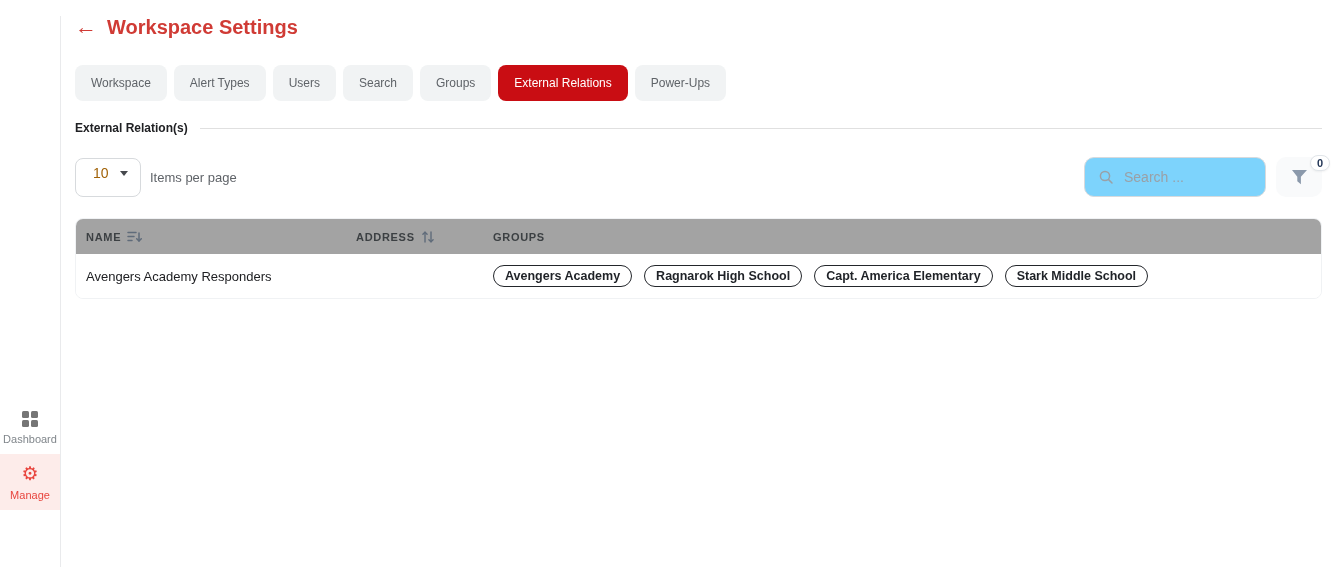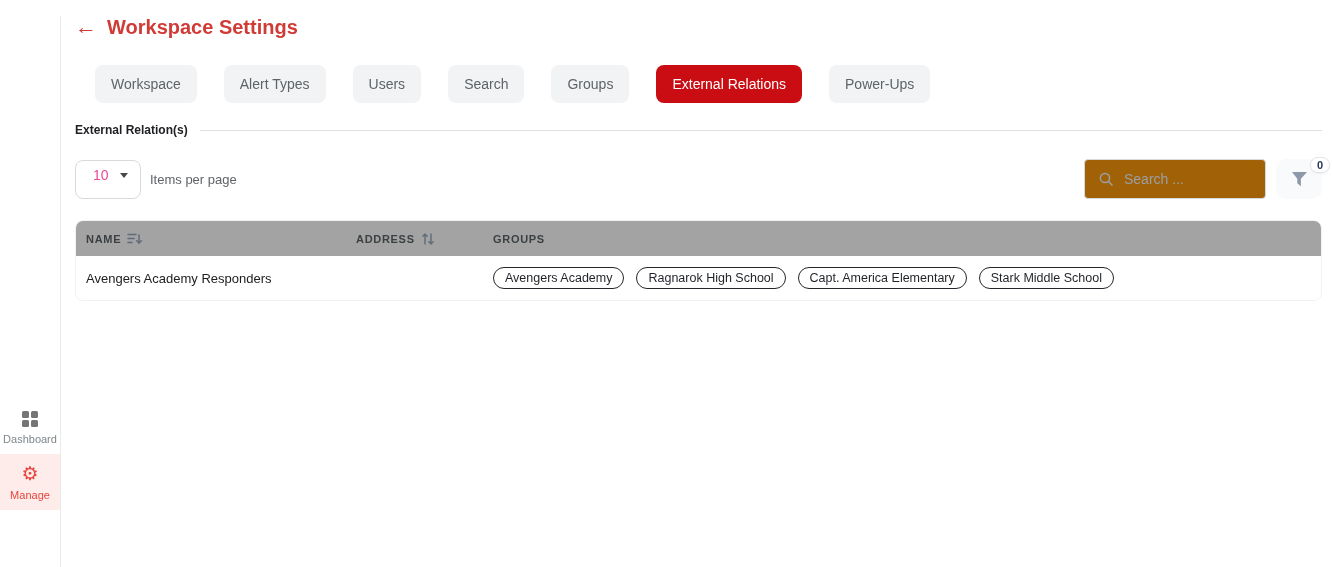--- a/index.html
+++ b/index.html
@@ -28,47 +28,47 @@
   .grid-icon span{background:#757575;border-radius:1.5px;}
   .gear-glyph{font-size:19px;line-height:19px;color:var(--manage-red);}
 
   
   .main{margin-left:61px;padding:15px 10px 0 14px;}
   .title-row{display:flex;align-items:center;gap:10px;color:var(--title-red);}
   .back-arrow{font-size:22px;line-height:24px;cursor:pointer;background:none;border:none;color:var(--title-red);padding:0;}
   .page-title{font-size:20px;font-weight:700;}
 
   .tabs{display:flex;gap:7px;margin-top:26px;}
-  .tab{border:none;background:#f1f3f4;color:#5f6368;font-size:14px;padding:11px 16px;border-radius:8px;cursor:pointer;font-family:inherit;white-space:nowrap;margin-left:20px;}
+  .tab{border:none;background:#f1f3f4;color:#5f6368;font-size:12px;padding:11px 16px;border-radius:8px;cursor:pointer;font-family:inherit;white-space:nowrap;}
   .tab.active{background:var(--accent-red);color:#fff;}
 
   .section-head{display:flex;align-items:center;gap:12px;margin-top:20px;}
   .section-title{font-size:12px;font-weight:700;color:#202124;white-space:nowrap;}
   .rule{flex:1;height:1px;background:#e0e0e0;}
 
   .controls{display:flex;justify-content:space-between;align-items:center;margin-top:22px;}
   .left-controls{display:flex;align-items:center;gap:9px;}
-  .pp-select{width:66px;height:39px;border:1px solid #d7dadd;border-radius:8px;display:flex;align-items:center;justify-content:space-between;padding:0 12px 8px 17px;font-size:14px;color:#ec4899;cursor:pointer;background:#fff;}
+  .pp-select{width:66px;height:39px;border:1px solid #d7dadd;border-radius:8px;display:flex;align-items:center;justify-content:space-between;padding:0 12px 8px 17px;font-size:14px;color:#a16207;cursor:pointer;background:#fff;}
   .caret{width:0;height:0;border-left:4px solid transparent;border-right:4px solid transparent;border-top:5px solid #46494d;}
   .pp-label{font-size:13px;color:#5f6368;}
   .right-controls{display:flex;align-items:center;gap:10px;}
-  .search-box{width:182px;height:40px;border:1px solid #d7dadd;border-radius:4px;display:flex;align-items:center;gap:8px;padding:0 10px 0 13px;background:#a16207;}
+  .search-box{width:182px;height:40px;border:1px solid #d7dadd;border-radius:10px;display:flex;align-items:center;gap:8px;padding:0 10px 0 13px;background:#7dd3fc;}
   .search-box input{border:none;outline:none;font-size:14px;color:#202124;width:100%;font-family:inherit;background:transparent;}
   .search-box input::placeholder{color:#9aa0a6;}
   .filter-btn{position:relative;width:46px;height:40px;background:#f9fafb;border:none;border-radius:10px;display:flex;align-items:center;justify-content:center;cursor:pointer;}
   .filter-badge{position:absolute;top:-2px;right:-8px;background:#fff;border:1px solid #e1e5e9;border-radius:9px;padding:1px 6px;font-size:11px;font-weight:700;color:#253858;box-shadow:0 1px 2px rgba(0,0,0,.05);}
 
   .table{margin-top:21px;border:1px solid #f0f2f4;border-radius:8px;overflow:hidden;}
   .thead{display:grid;grid-template-columns:270px 137px 1fr;background:#a3a3a3;height:35px;align-items:center;padding-left:10px;}
   .th{display:flex;align-items:center;gap:6px;font-size:11px;font-weight:700;letter-spacing:.7px;color:#3c4043;cursor:pointer;}
   .trow{display:grid;grid-template-columns:270px 137px 1fr;align-items:center;min-height:44px;padding-left:10px;background:#fff;}
   .name-cell{font-size:13px;color:#202124;}
   .addr-cell{font-size:13px;color:#202124;}
   .chips{display:flex;gap:12px;flex-wrap:wrap;align-items:center;}
-  .chip{border:1.4px solid #23262b;border-radius:20px;padding:3px 11px;font-size:12.5px;color:#1f2227;background:#fff;white-space:nowrap;}
+  .chip{border:1.4px solid #23262b;border-radius:20px;padding:3px 11px;font-size:12.5px;color:#1f2227;background:#fff;white-space:nowrap;font-weight:bold;}
 </style>
 </head>
 <body>
 
 <aside class="sidebar">
   <button class="menu-btn">
     <span class="bar"></span>
     <span class="bar"></span>
     <span class="bar"></span>
     <span class="bar"></span>

